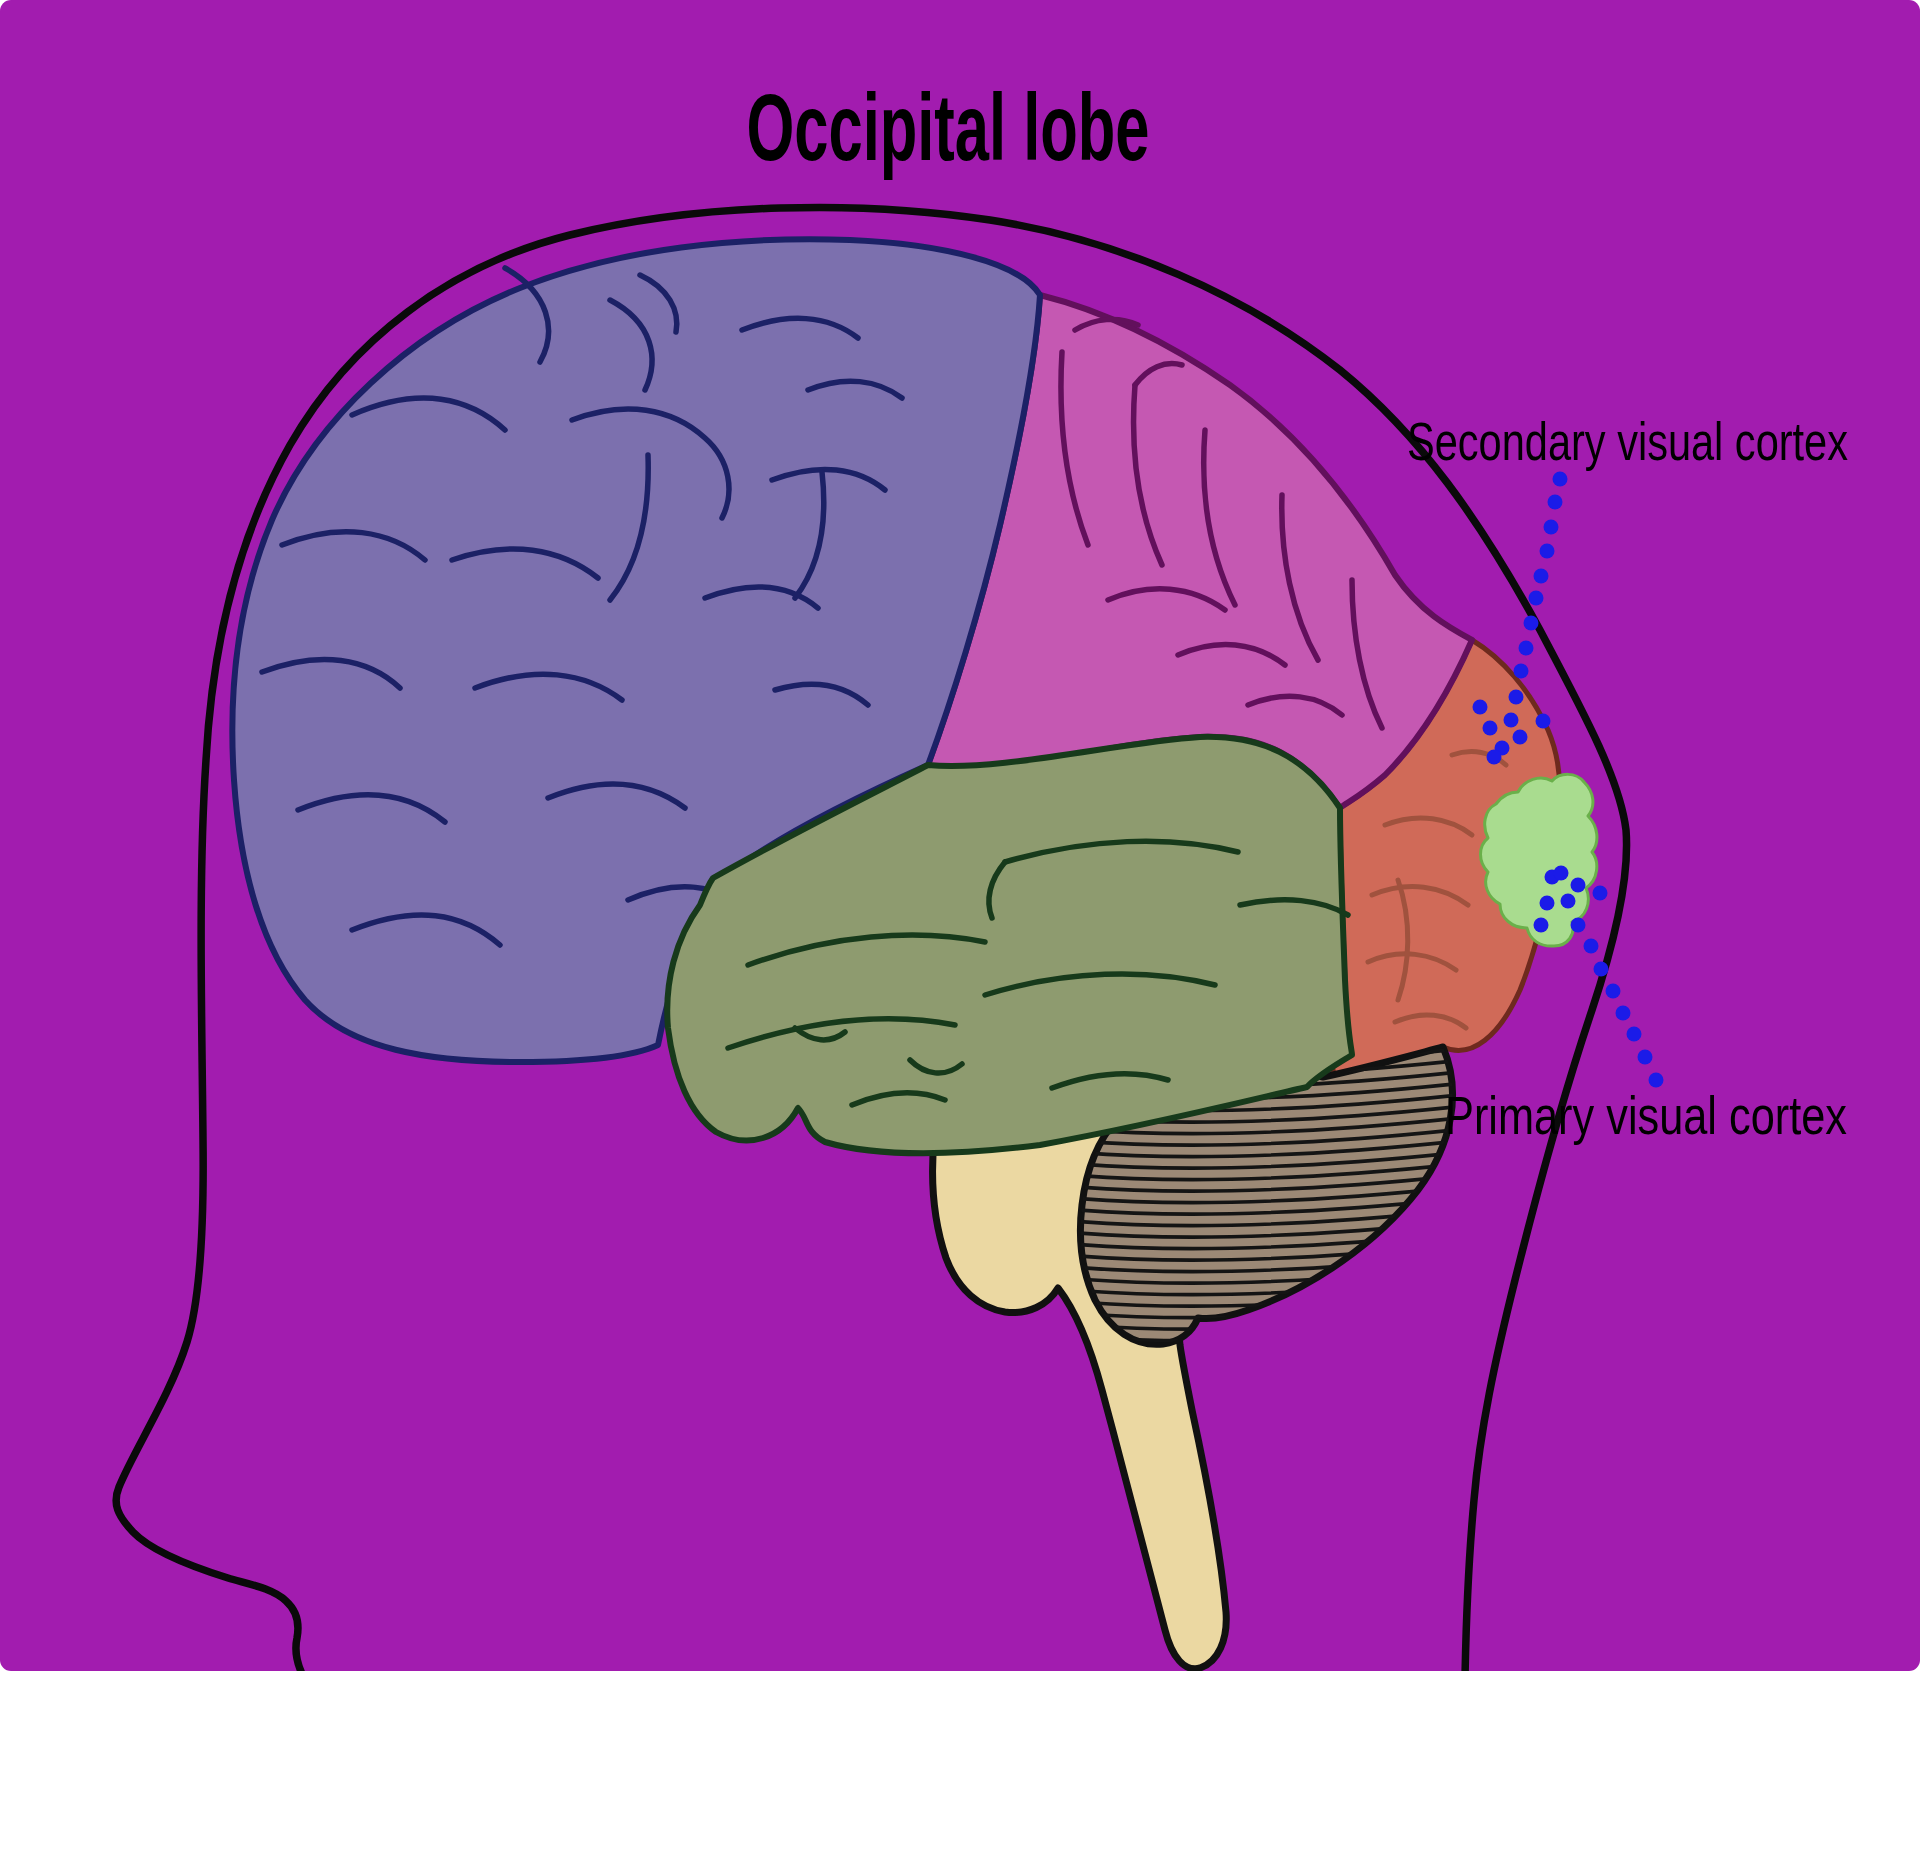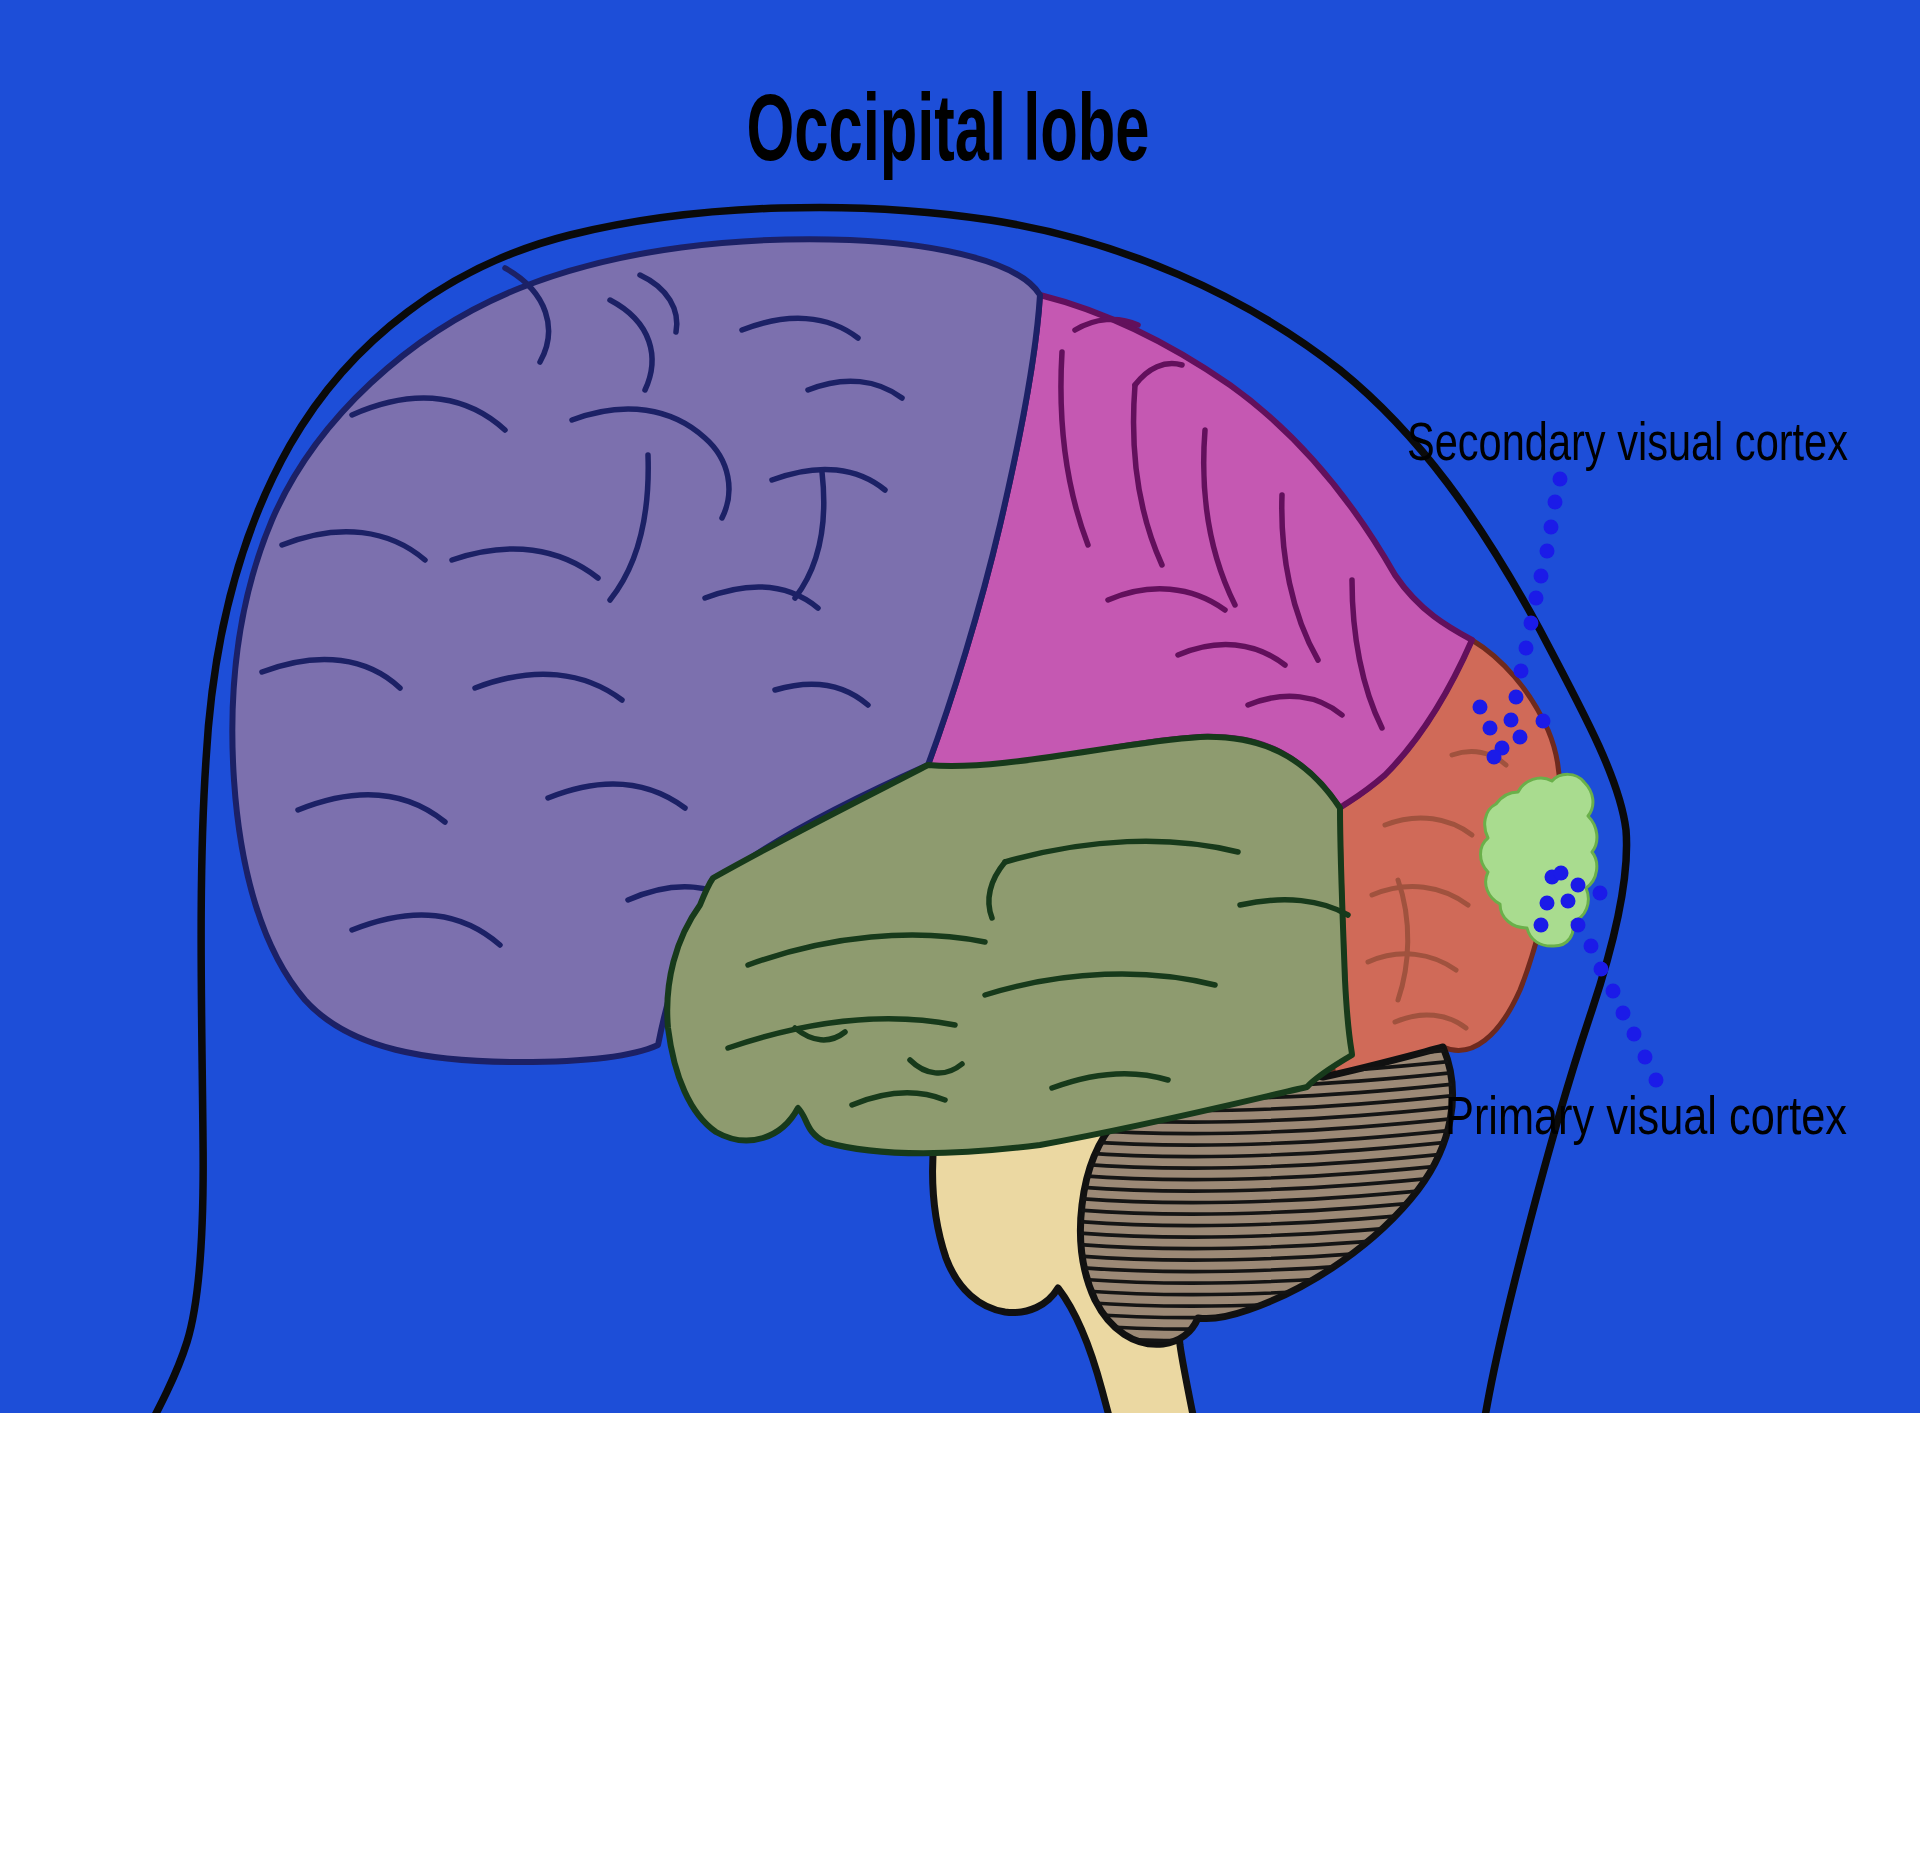--- a/index.html
+++ b/index.html
@@ -1,16 +1,16 @@
 <!DOCTYPE html>
 <html><head>
 <meta charset="utf-8">
 <style>
   html,body{margin:0;padding:0;background:#ffffff;}
-  .stage{width:1920px;height:1413px;position:relative;background:#1d4ed8;overflow:hidden;}
+  .stage{width:1920px;height:1671px;position:relative;background:#a21caf;overflow:hidden;border-radius:11px;}
   svg{display:block;}
   .outline{fill:none;stroke:#0a0a0a;stroke-width:7.5;stroke-linecap:round;stroke-linejoin:round;}
   .lobe{stroke-linejoin:round;}
   .sulci path{fill:none;stroke-width:5.5;stroke-linecap:round;stroke-linejoin:round;}
   .sulci-frontal path{stroke:#1c2166;}
   .sulci-parietal path{stroke:#62105c;}
   .sulci-temporal path{stroke:#173a1b;}
   .sulci-occipital path{stroke:#a0523e;stroke-width:5;}
   .stripes path{fill:none;stroke:#141414;stroke-width:3.6;}
   .label-text{font-family:"Liberation Sans","DejaVu Sans",sans-serif;fill:#000;}

